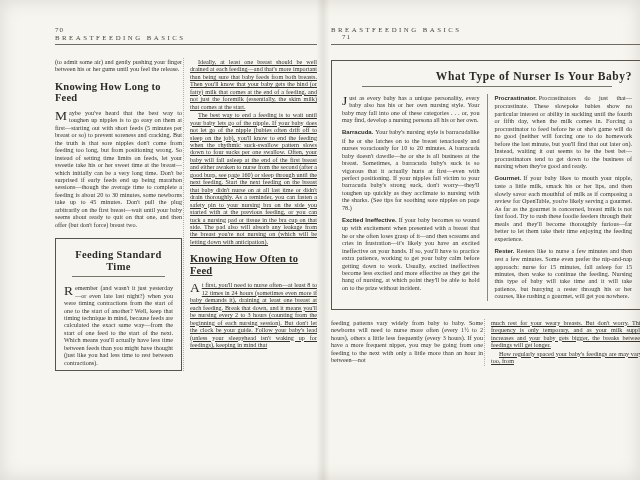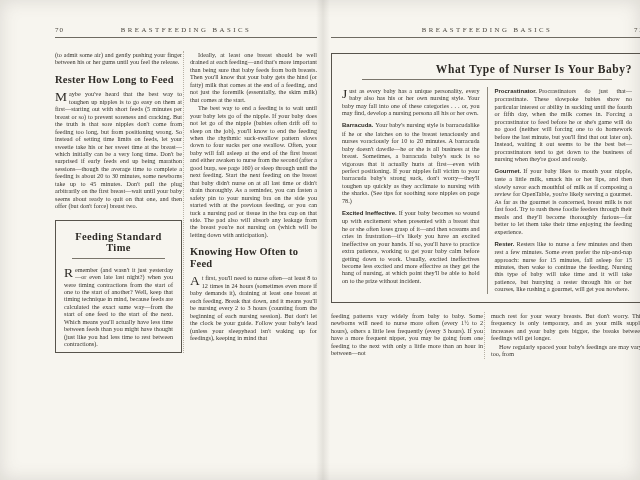--- a/index.html
+++ b/index.html
@@ -15,33 +15,33 @@
     background: linear-gradient(to right, rgba(0,0,0,0), rgba(60,55,45,.10), rgba(0,0,0,0));
     pointer-events:none;
   }
   .page { position:absolute; top:26px; }
   .page-left  { left:55px;  width:262px; }
   .page-right { left:331px; width:312px; }
 
   .pagehead {
     display:flex; align-items:baseline;
     border-bottom:1px solid #6e6a61; padding-bottom:3px;
-    font-size:7px; letter-spacing:1px;
+    font-size:7px; letter-spacing:1px;flex-direction:column;
   }
   .running-head {
     flex:1; text-align:center; letter-spacing:2.5px; font-size:6.8px;
     color:#4a463e; font-variant:small-caps; text-transform:uppercase;
   }
   .page-num { width:20px; font-size:7px; color:#4a463e; }
   .page-num.right { text-align:right; }
 
   .cols { display:flex; margin-top:13px; }
   .col { flex:1; }
   .col + .col.dotted-rule {
-    border-left:1px dotted #b7b1a5; margin-left:1px; padding-left:6px;
+    border-left:1px dotted #b7b1a5; margin-left:1px; padding-left:6px;text-decoration:underline;
   }
 
   p.body, p.entry {
     font-size:6.2px; line-height:7.45px; text-align:justify;
     color:#35322c; margin-bottom:1px;
   }
   p.indent { text-indent:8px; }
   .dropcap {
     float:left; font-size:13.5px; line-height:12.5px;
     padding:1px 2px 0 0; color:#2e2b26;
@@ -90,21 +90,21 @@
   <div class="page page-left">
     <div class="pagehead">
       <span class="page-num">70</span>
       <span class="running-head">BREASTFEEDING BASICS</span>
       <span class="page-num right"></span>
     </div>
 
     <div class="cols">
       <div class="col">
         <p class="body">(to admit some air) and gently pushing your finger between his or her gums until you feel the release.</p>
-        <h2 class="section-head">Rester How Long to Feed</h2>
+        <h2 class="section-head">Knowing How Long to Feed</h2>
         <p class="body"><span class="dropcap">M</span><span>aybe you've heard that the best way to toughen up nipples is to go easy on them at first—starting out with short feeds (5 minutes per breast or so) to prevent soreness and cracking. But the truth is that sore nipples don't come from feeding too long, but from positioning wrong. So instead of setting time limits on feeds, let your sweetie take his or her sweet time at the breast—which initially can be a very long time. Don't be surprised if early feeds end up being marathon sessions—though the average time to complete a feeding is about 20 to 30 minutes, some newborns take up to 45 minutes. Don't pull the plug arbitrarily on the first breast—wait until your baby seems about ready to quit on that one, and then offer (but don't force) breast two.</span></p>
 
         <div class="sidebar-box">
           <div class="sidebar-title">Feeding Standard Time</div>
           <div class="title-rule"></div>
           <p class="body"><span class="dropcap">R</span><span>emember (and wasn't it just yesterday—or even late last night?) when you were timing contractions from the start of one to the start of another? Well, keep that timing technique in mind, because feeds are calculated the exact same way—from the start of one feed to the start of the next. Which means you'll actually have less time between feeds than you might have thought (just like you had less time to rest between contractions).</span></p>
         </div>
       </div>
 
       <div class="col dotted-rule">

